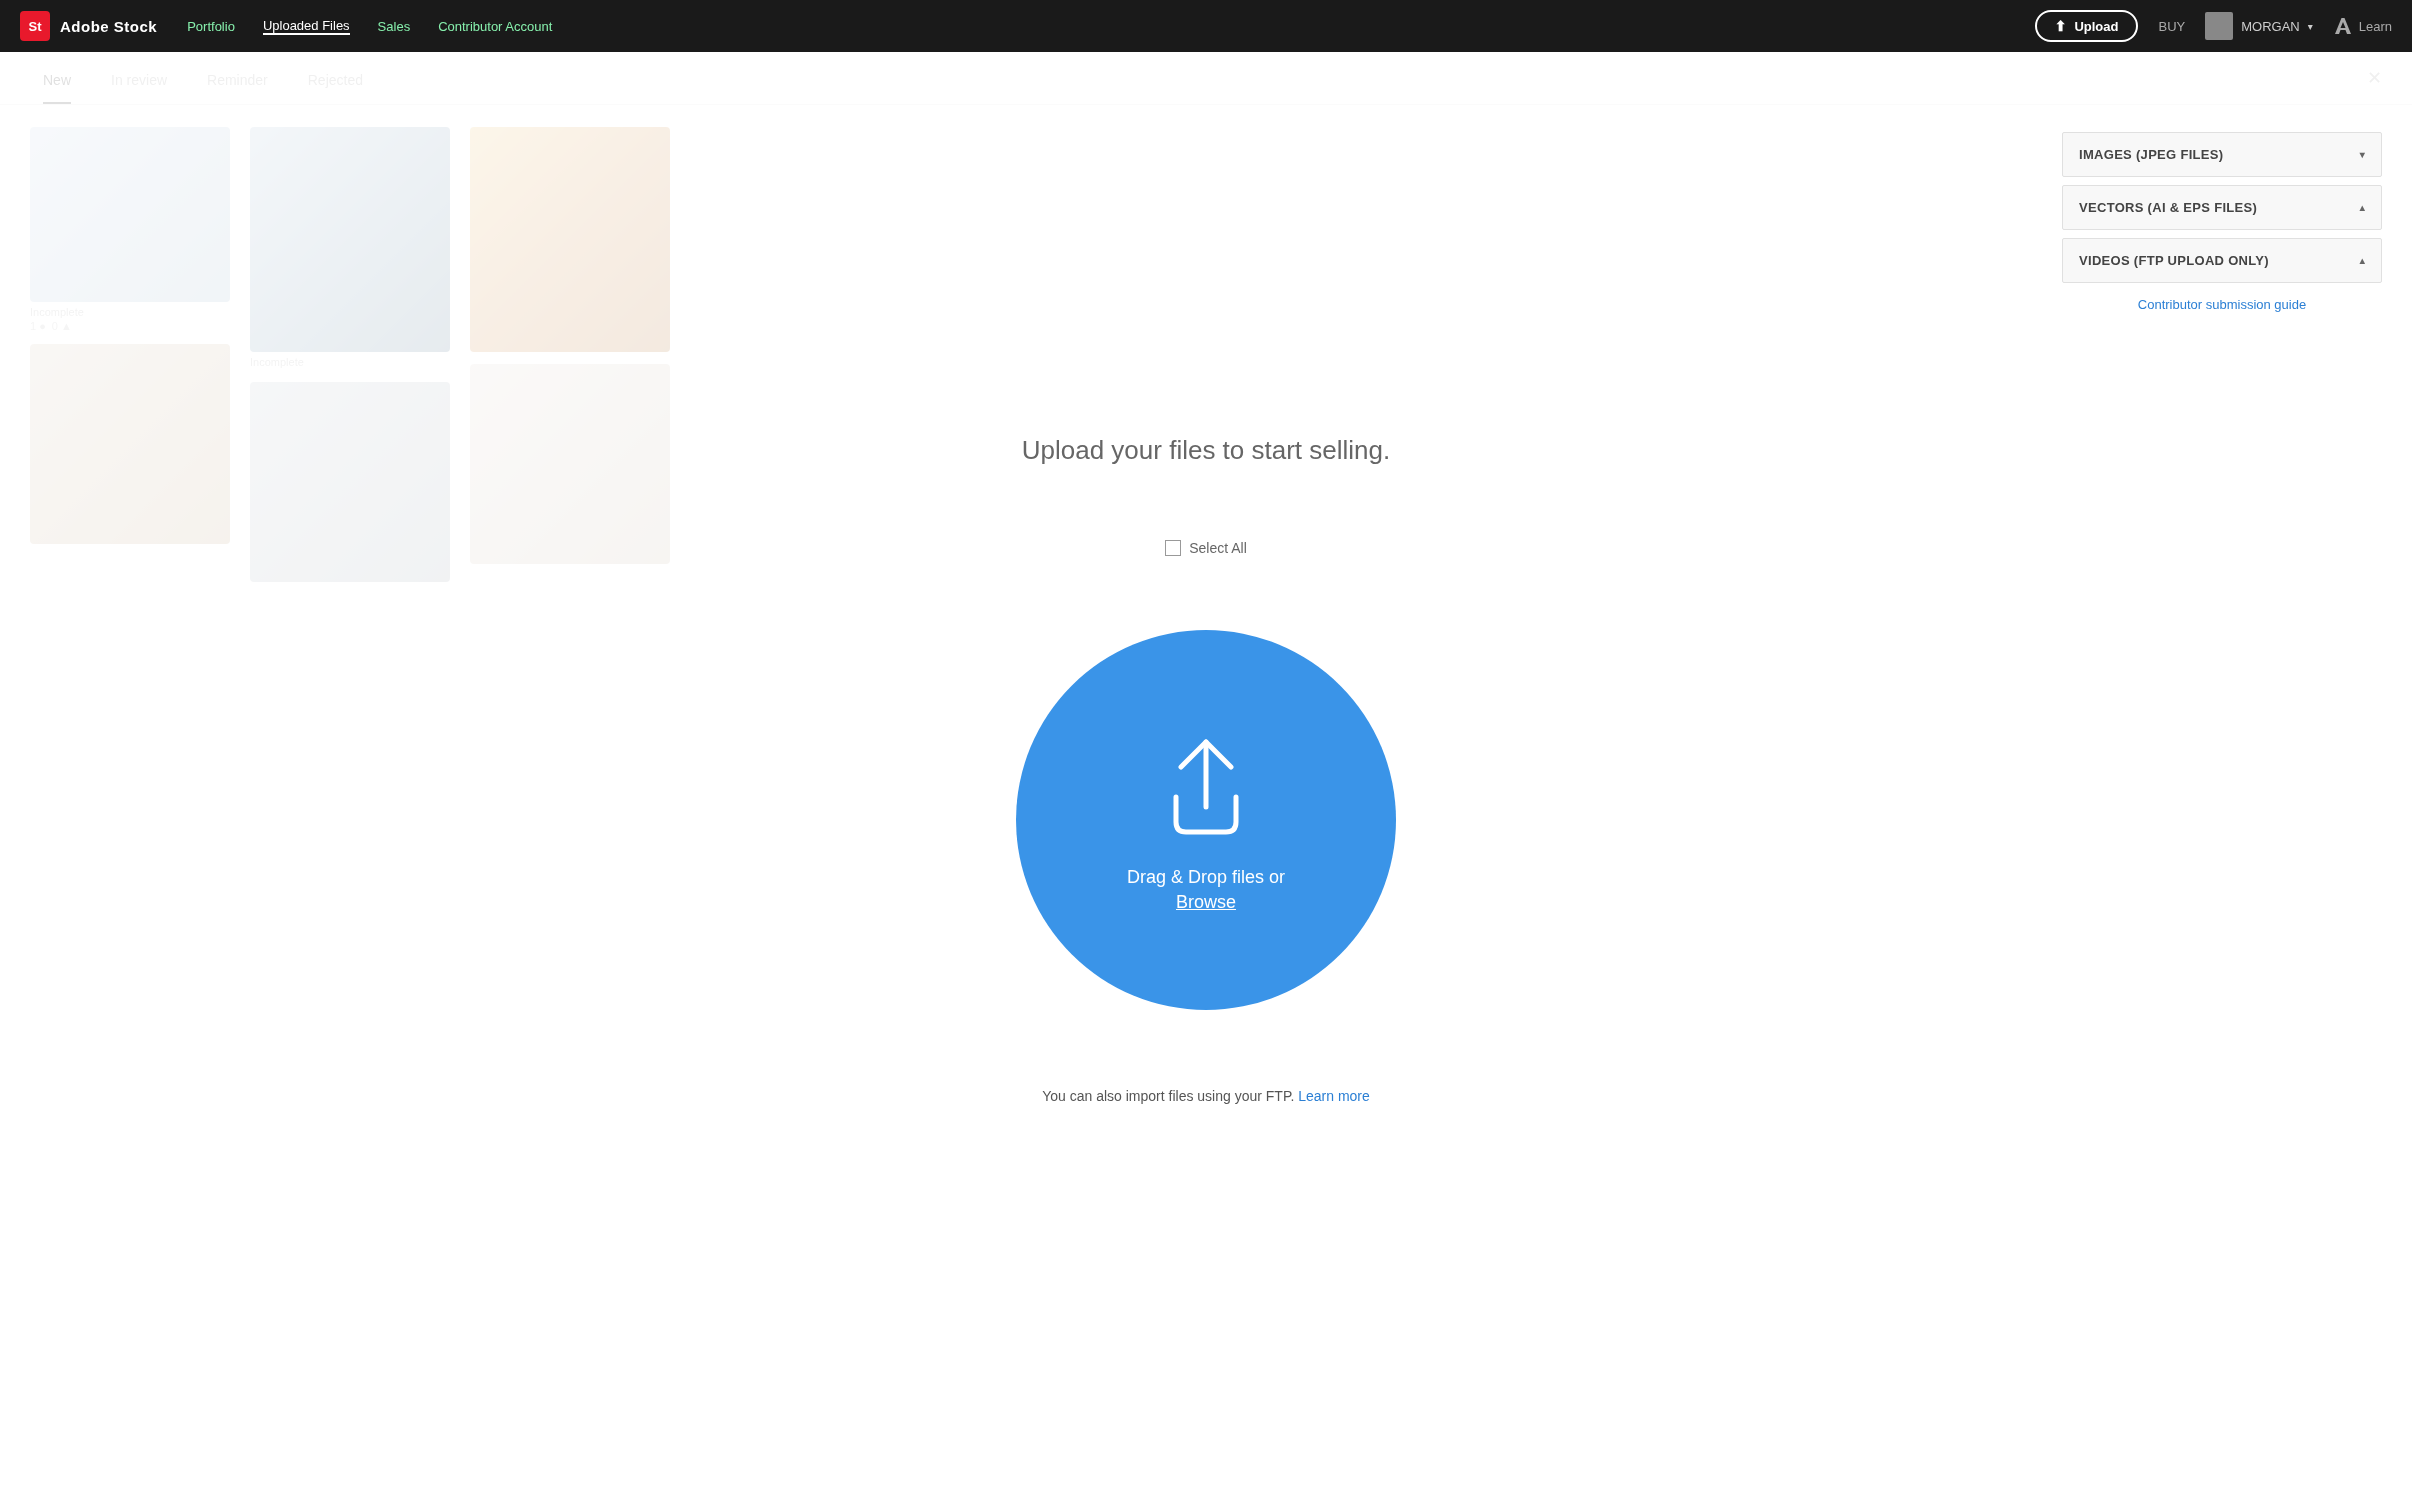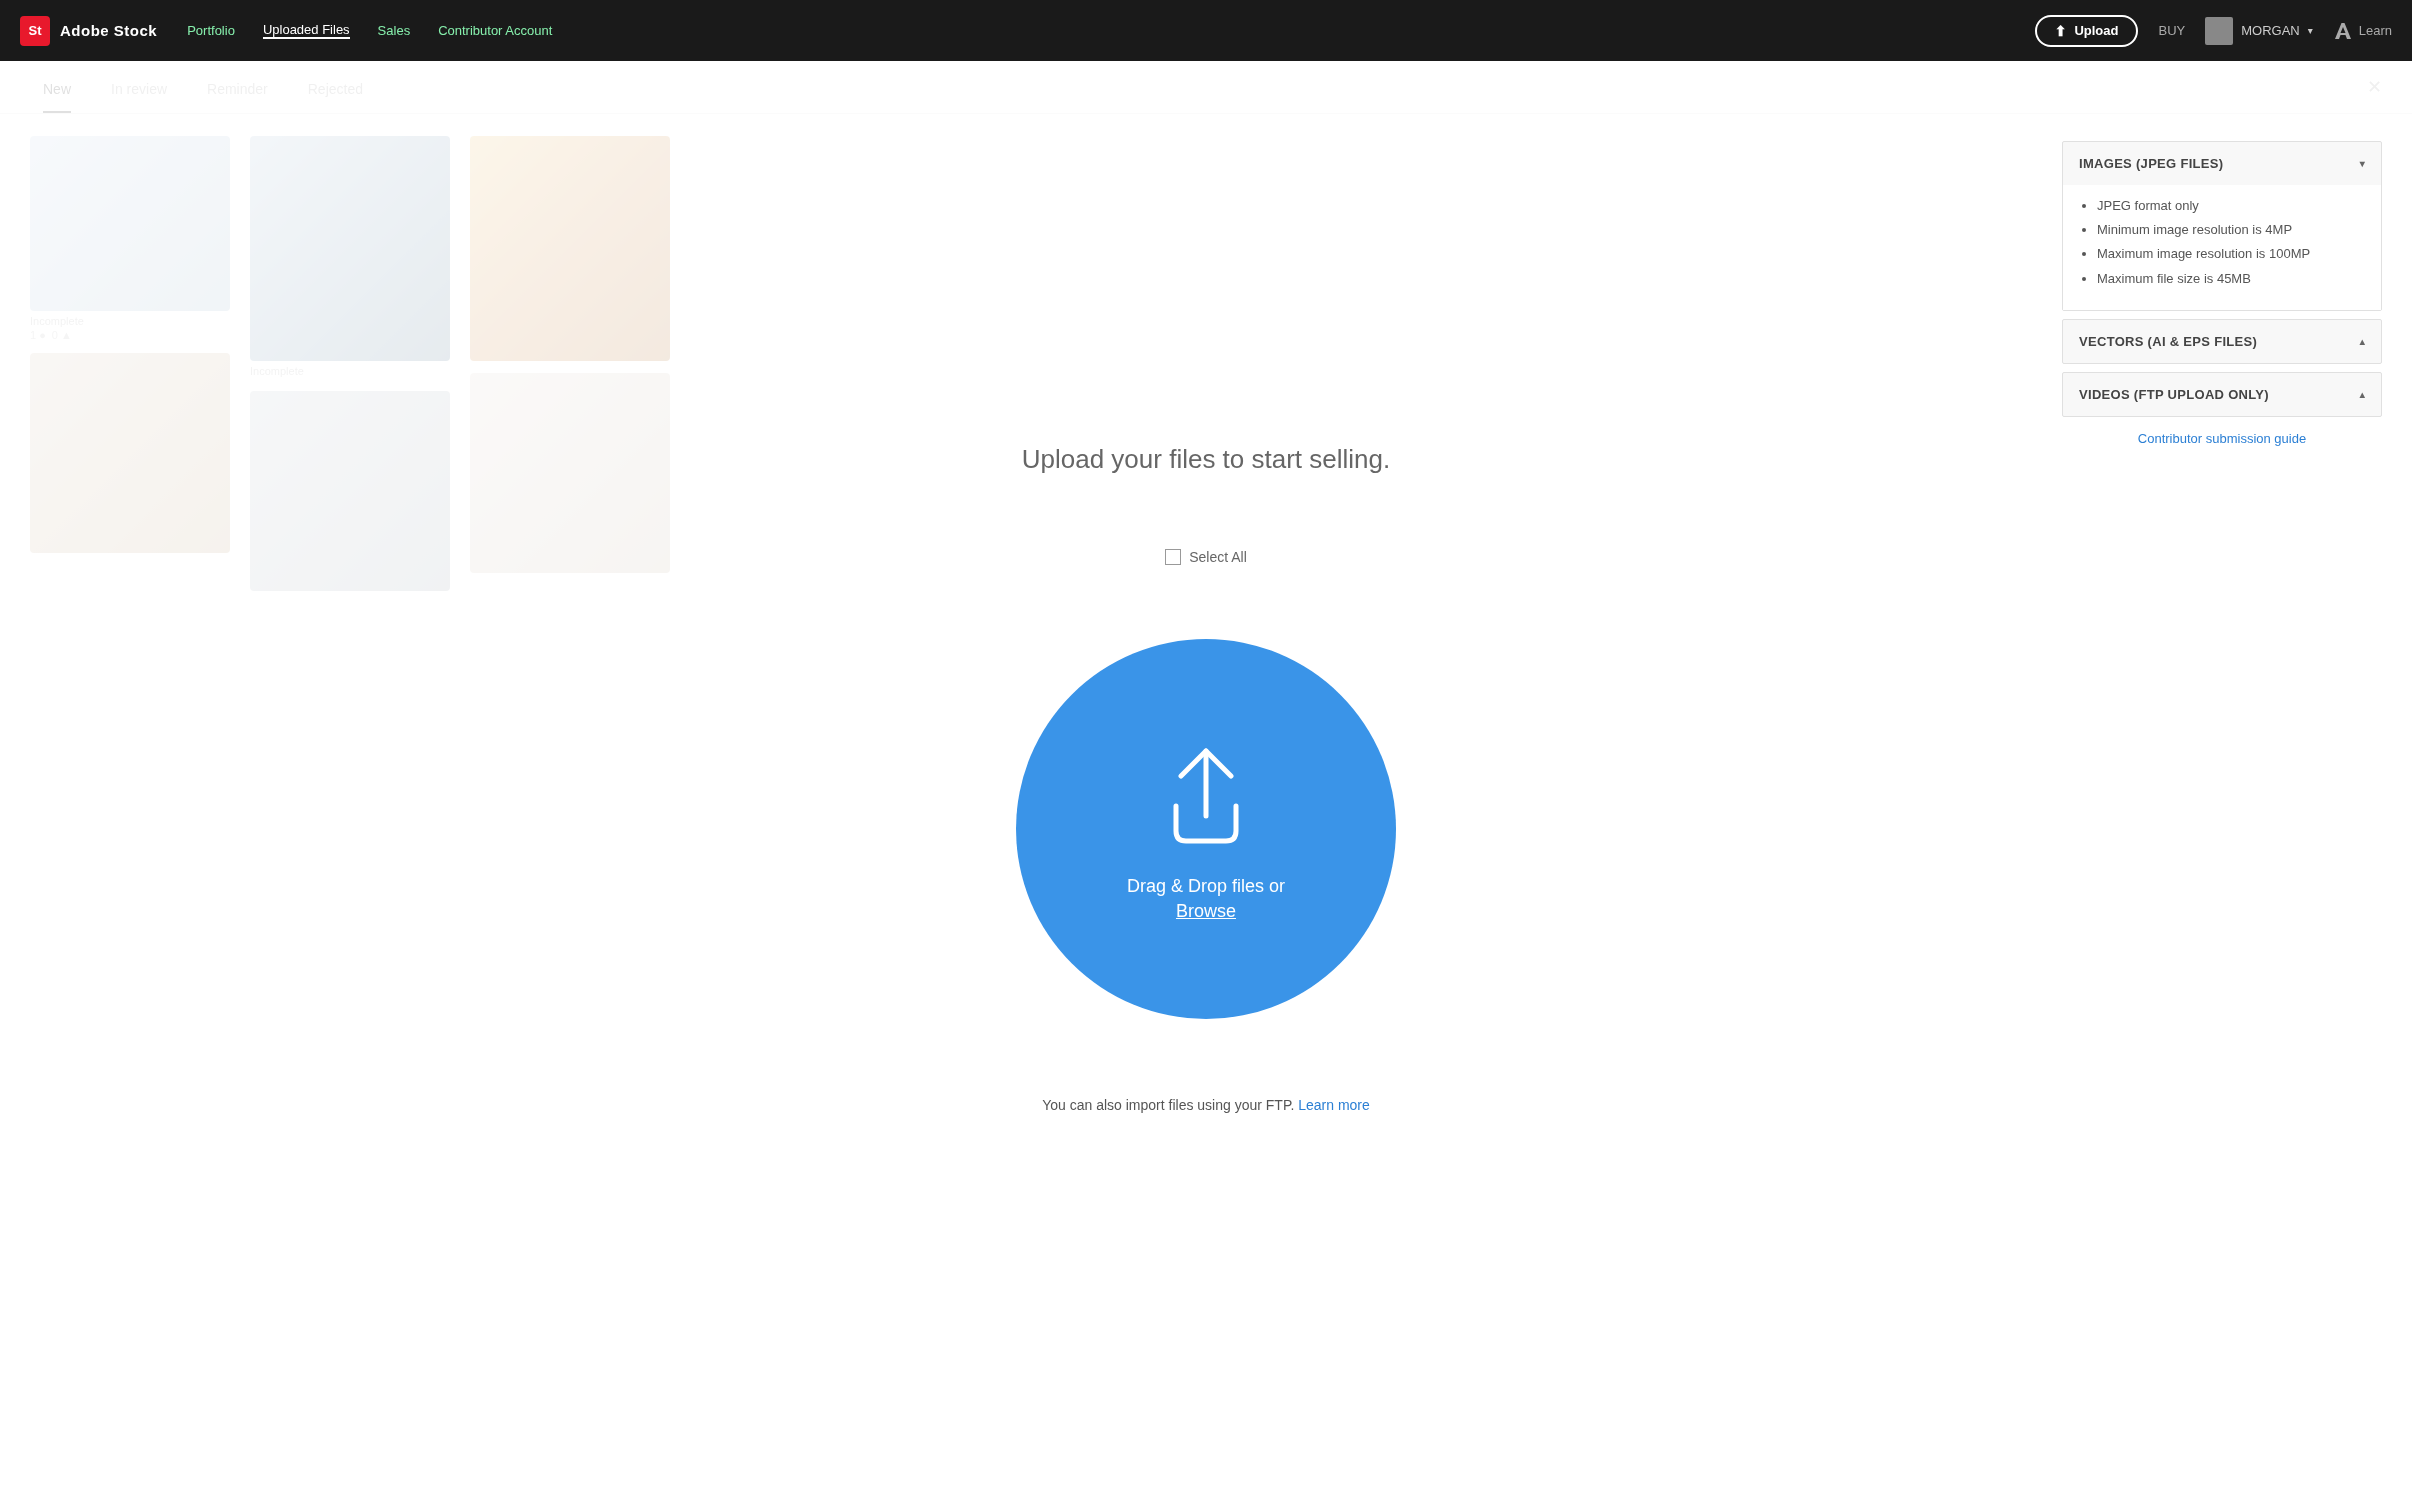--- a/index.html
+++ b/index.html
@@ -1,21 +1,21 @@
 <!DOCTYPE html>
 <html><head>
   <meta charset="utf-8">
   <style>
     * { box-sizing: border-box; margin: 0; padding: 0; }
     body { font-family: Arial, sans-serif; background: #f5f5f5; min-height: 100vh; }
 
     
     .navbar {
       background: #1a1a1a;
-      height: 61px;
+      height: 52px;
       display: flex;
       align-items: center;
       padding: 0 20px;
       position: relative;
       z-index: 100;
     }
     .navbar-logo {
       display: flex;
       align-items: center;
       gap: 10px;
@@ -444,28 +444,20 @@
     </div>
   </div>
 
   <div class="right-panel">
 
     <div class="accordion-item">
       <div class="accordion-header">
         <span>IMAGES (JPEG FILES)</span>
         <span class="accordion-chevron">▾</span>
       </div>
-      <div class="accordion-content">
-        <ul>
-          <li>JPEG format only</li>
-          <li>Minimum image resolution is 4MP</li>
-          <li>Maximum image resolution is 100MP</li>
-          <li>Maximum file size is 45MB</li>
-        </ul>
-      </div>
     </div>
 
     <div class="accordion-item">
       <div class="accordion-header">
         <span>VECTORS (AI &amp; EPS FILES)</span>
         <span class="accordion-chevron">▴</span>
       </div>
     </div>
 
     <div class="accordion-item">

